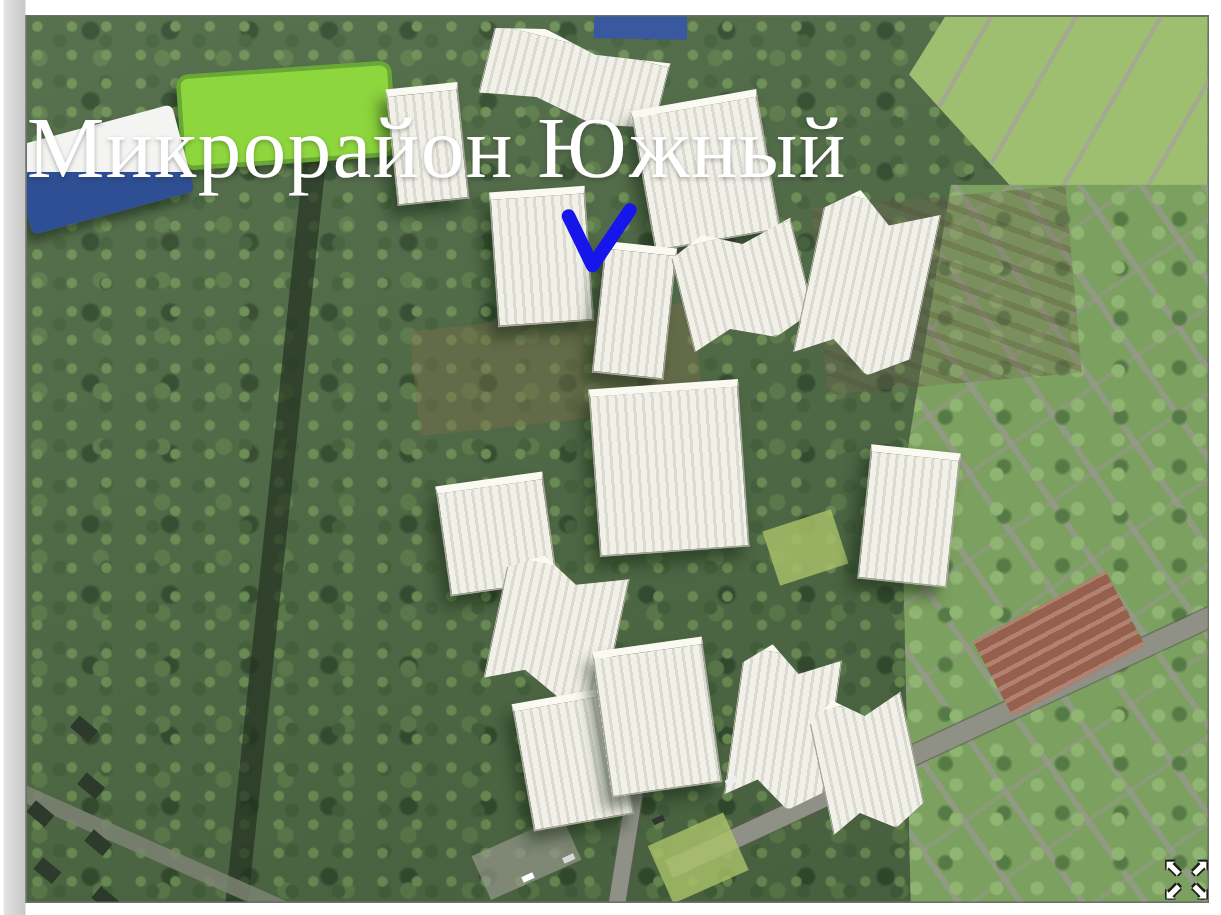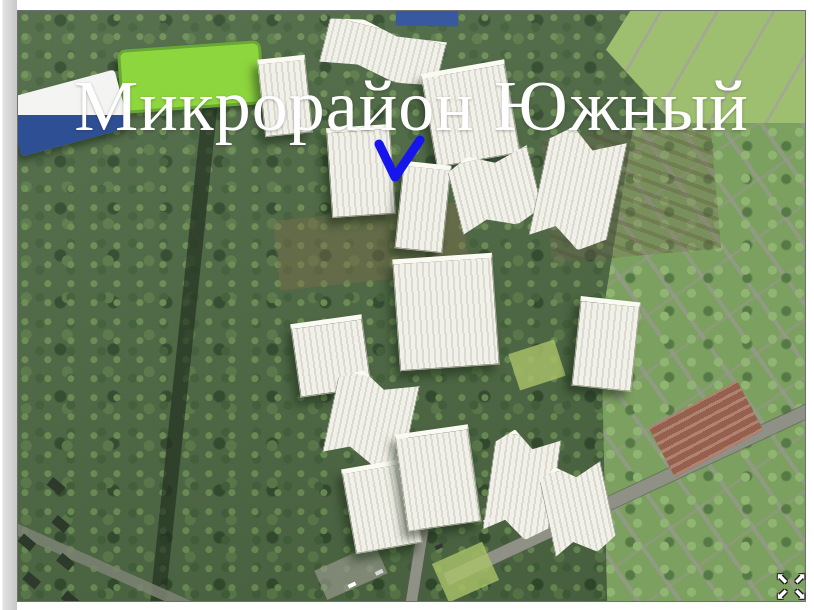--- a/index.html
+++ b/index.html
@@ -82,22 +82,22 @@
   .zig{clip-path:polygon(0 14%,28% 0,58% 16%,100% 4%,100% 86%,66% 100%,32% 84%,0 96%);}
 
   
   .houses{left:30px;top:470px;width:16px;height:10px;background:#2c392b;transform:rotate(40deg);
     box-shadow:28px 26px 0 #2c392b,56px 52px 0 #2d3a2c,84px 78px 0 #2b382a,14px 62px 0 #2c392b,42px 88px 0 #2d3a2c;}
   
   .cars{left:330px;top:572px;width:8px;height:4px;background:#ffffff;transform:rotate(-25deg);
     box-shadow:30px 0 0 #d8d8d8,95px 2px 0 #333333,150px -1px 0 #eeeeee;}
 
   
-  .title{left:0;right:0;top:58px;margin:0;text-align:center;
-    font-family:"Liberation Serif", serif;font-weight:400;font-size:72px;line-height:1.05;
+  .title{left:0;right:0;top:58px;margin:0;
+    font-family:"Liberation Serif", serif;font-weight:400;font-size:58px;line-height:1.05;
     color:#ffffff;letter-spacing:1px;text-shadow:0 1px 3px rgba(40,40,40,.35);}
 
   
   .check{left:352px;top:118px;}
 
   
   .expand-btn{position:absolute;left:773px;top:570px;width:36px;height:32px;
     display:grid;grid-template-columns:18px 18px;grid-template-rows:16px 16px;
     background:transparent;border:0;padding:0;cursor:pointer;}
   .expand-btn span{display:flex;align-items:center;justify-content:center;

